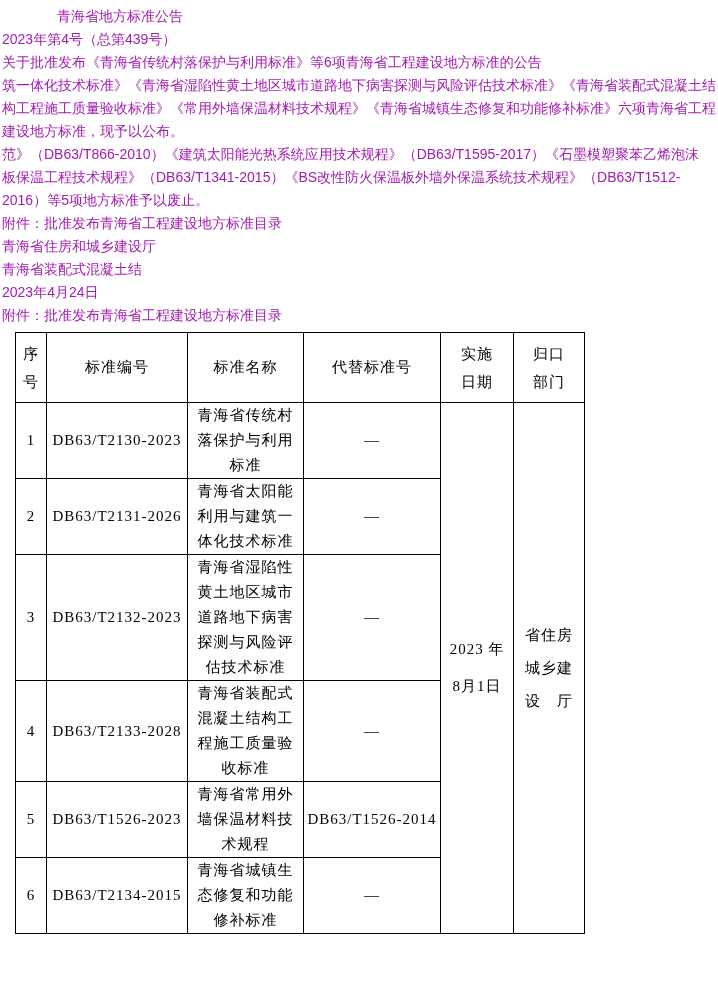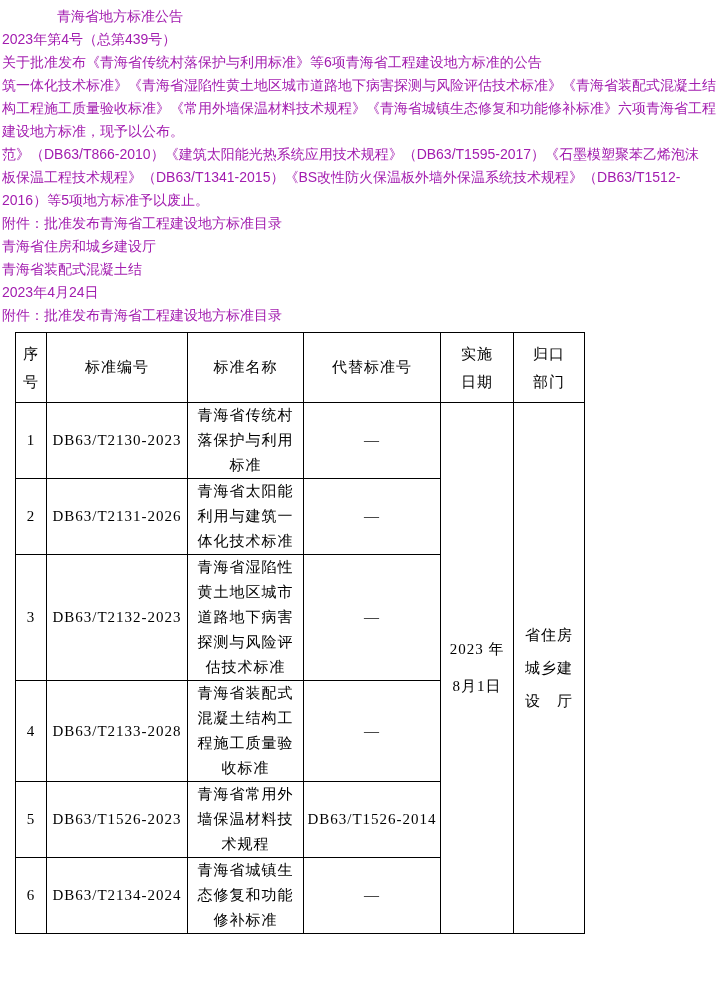--- a/index.html
+++ b/index.html
@@ -140,20 +140,20 @@
   <tr class="r5">
     <td>5</td>
     <td>DB63/T1526-2023</td>
     <td class="pre name">青海省常用外
 墙保温材料技
 术规程</td>
     <td>DB63/T1526-2014</td>
   </tr>
   <tr class="r6">
     <td>6</td>
-    <td>DB63/T2134-2024</td>
+    <td>DB63/T2134-2015</td>
     <td class="pre name">青海省城镇生
 态修复和功能
 修补标准</td>
     <td>—</td>
   </tr>
 </tbody>
   </table>
 
 </body></html>

